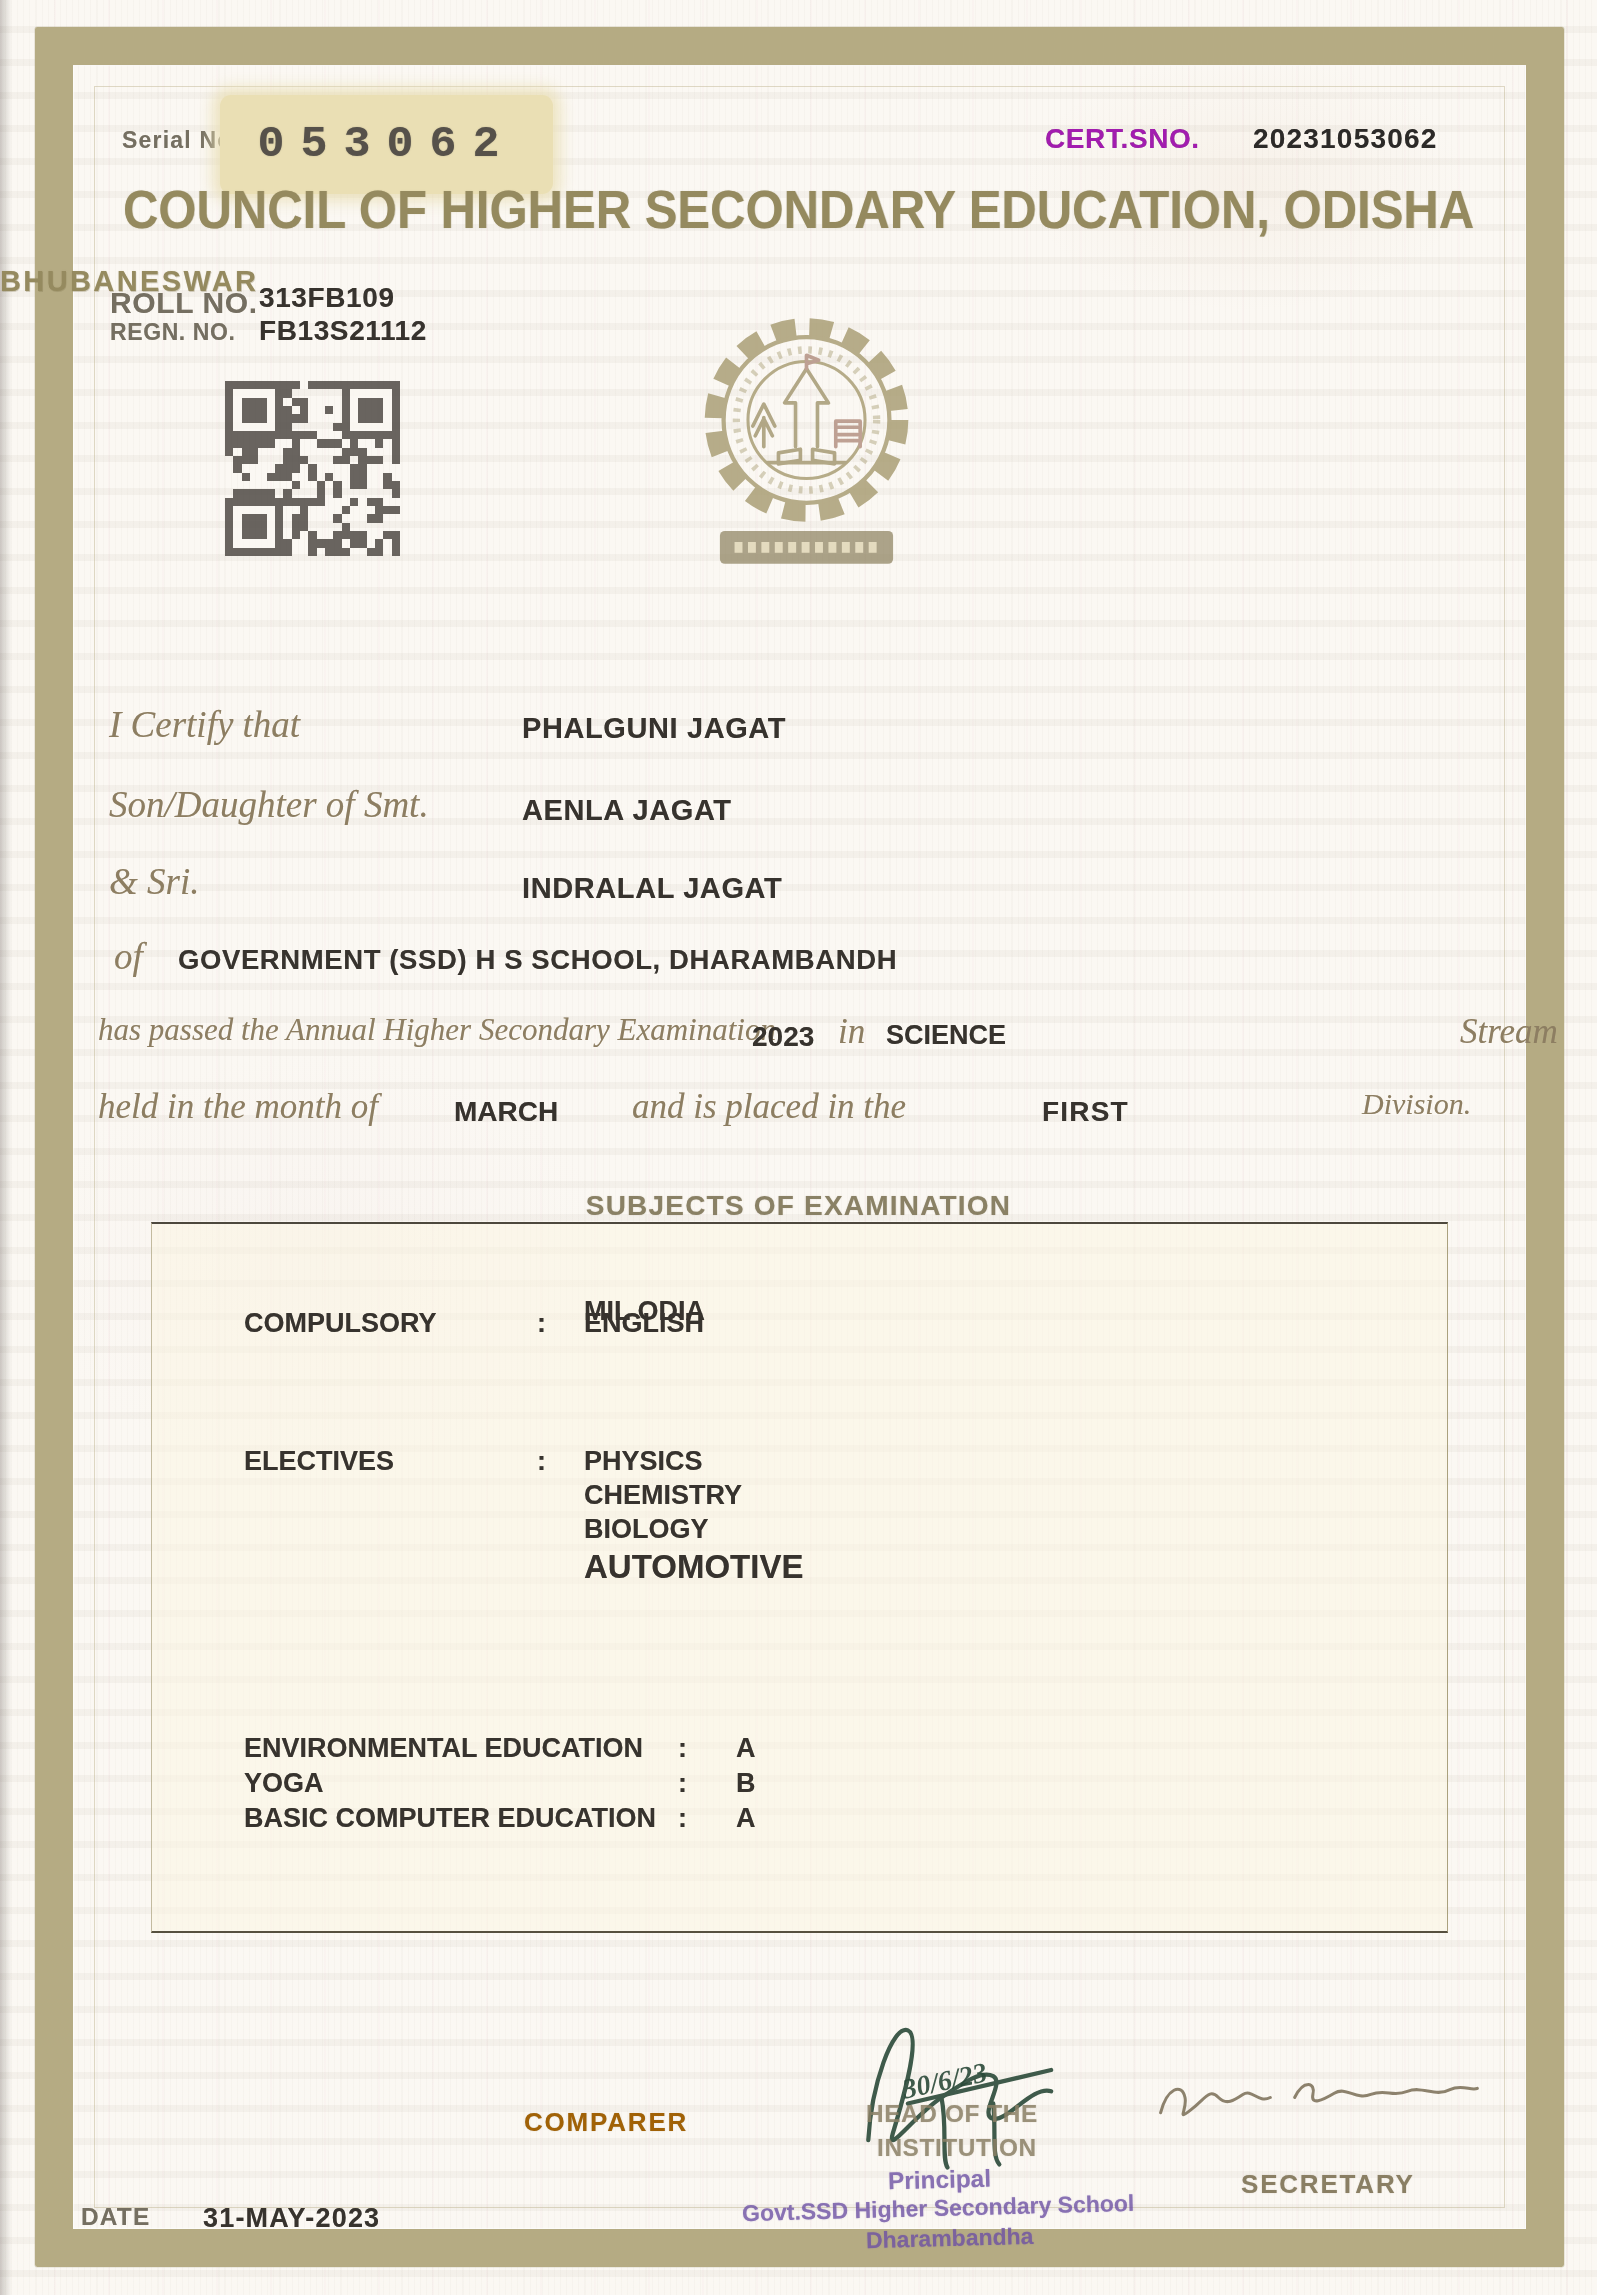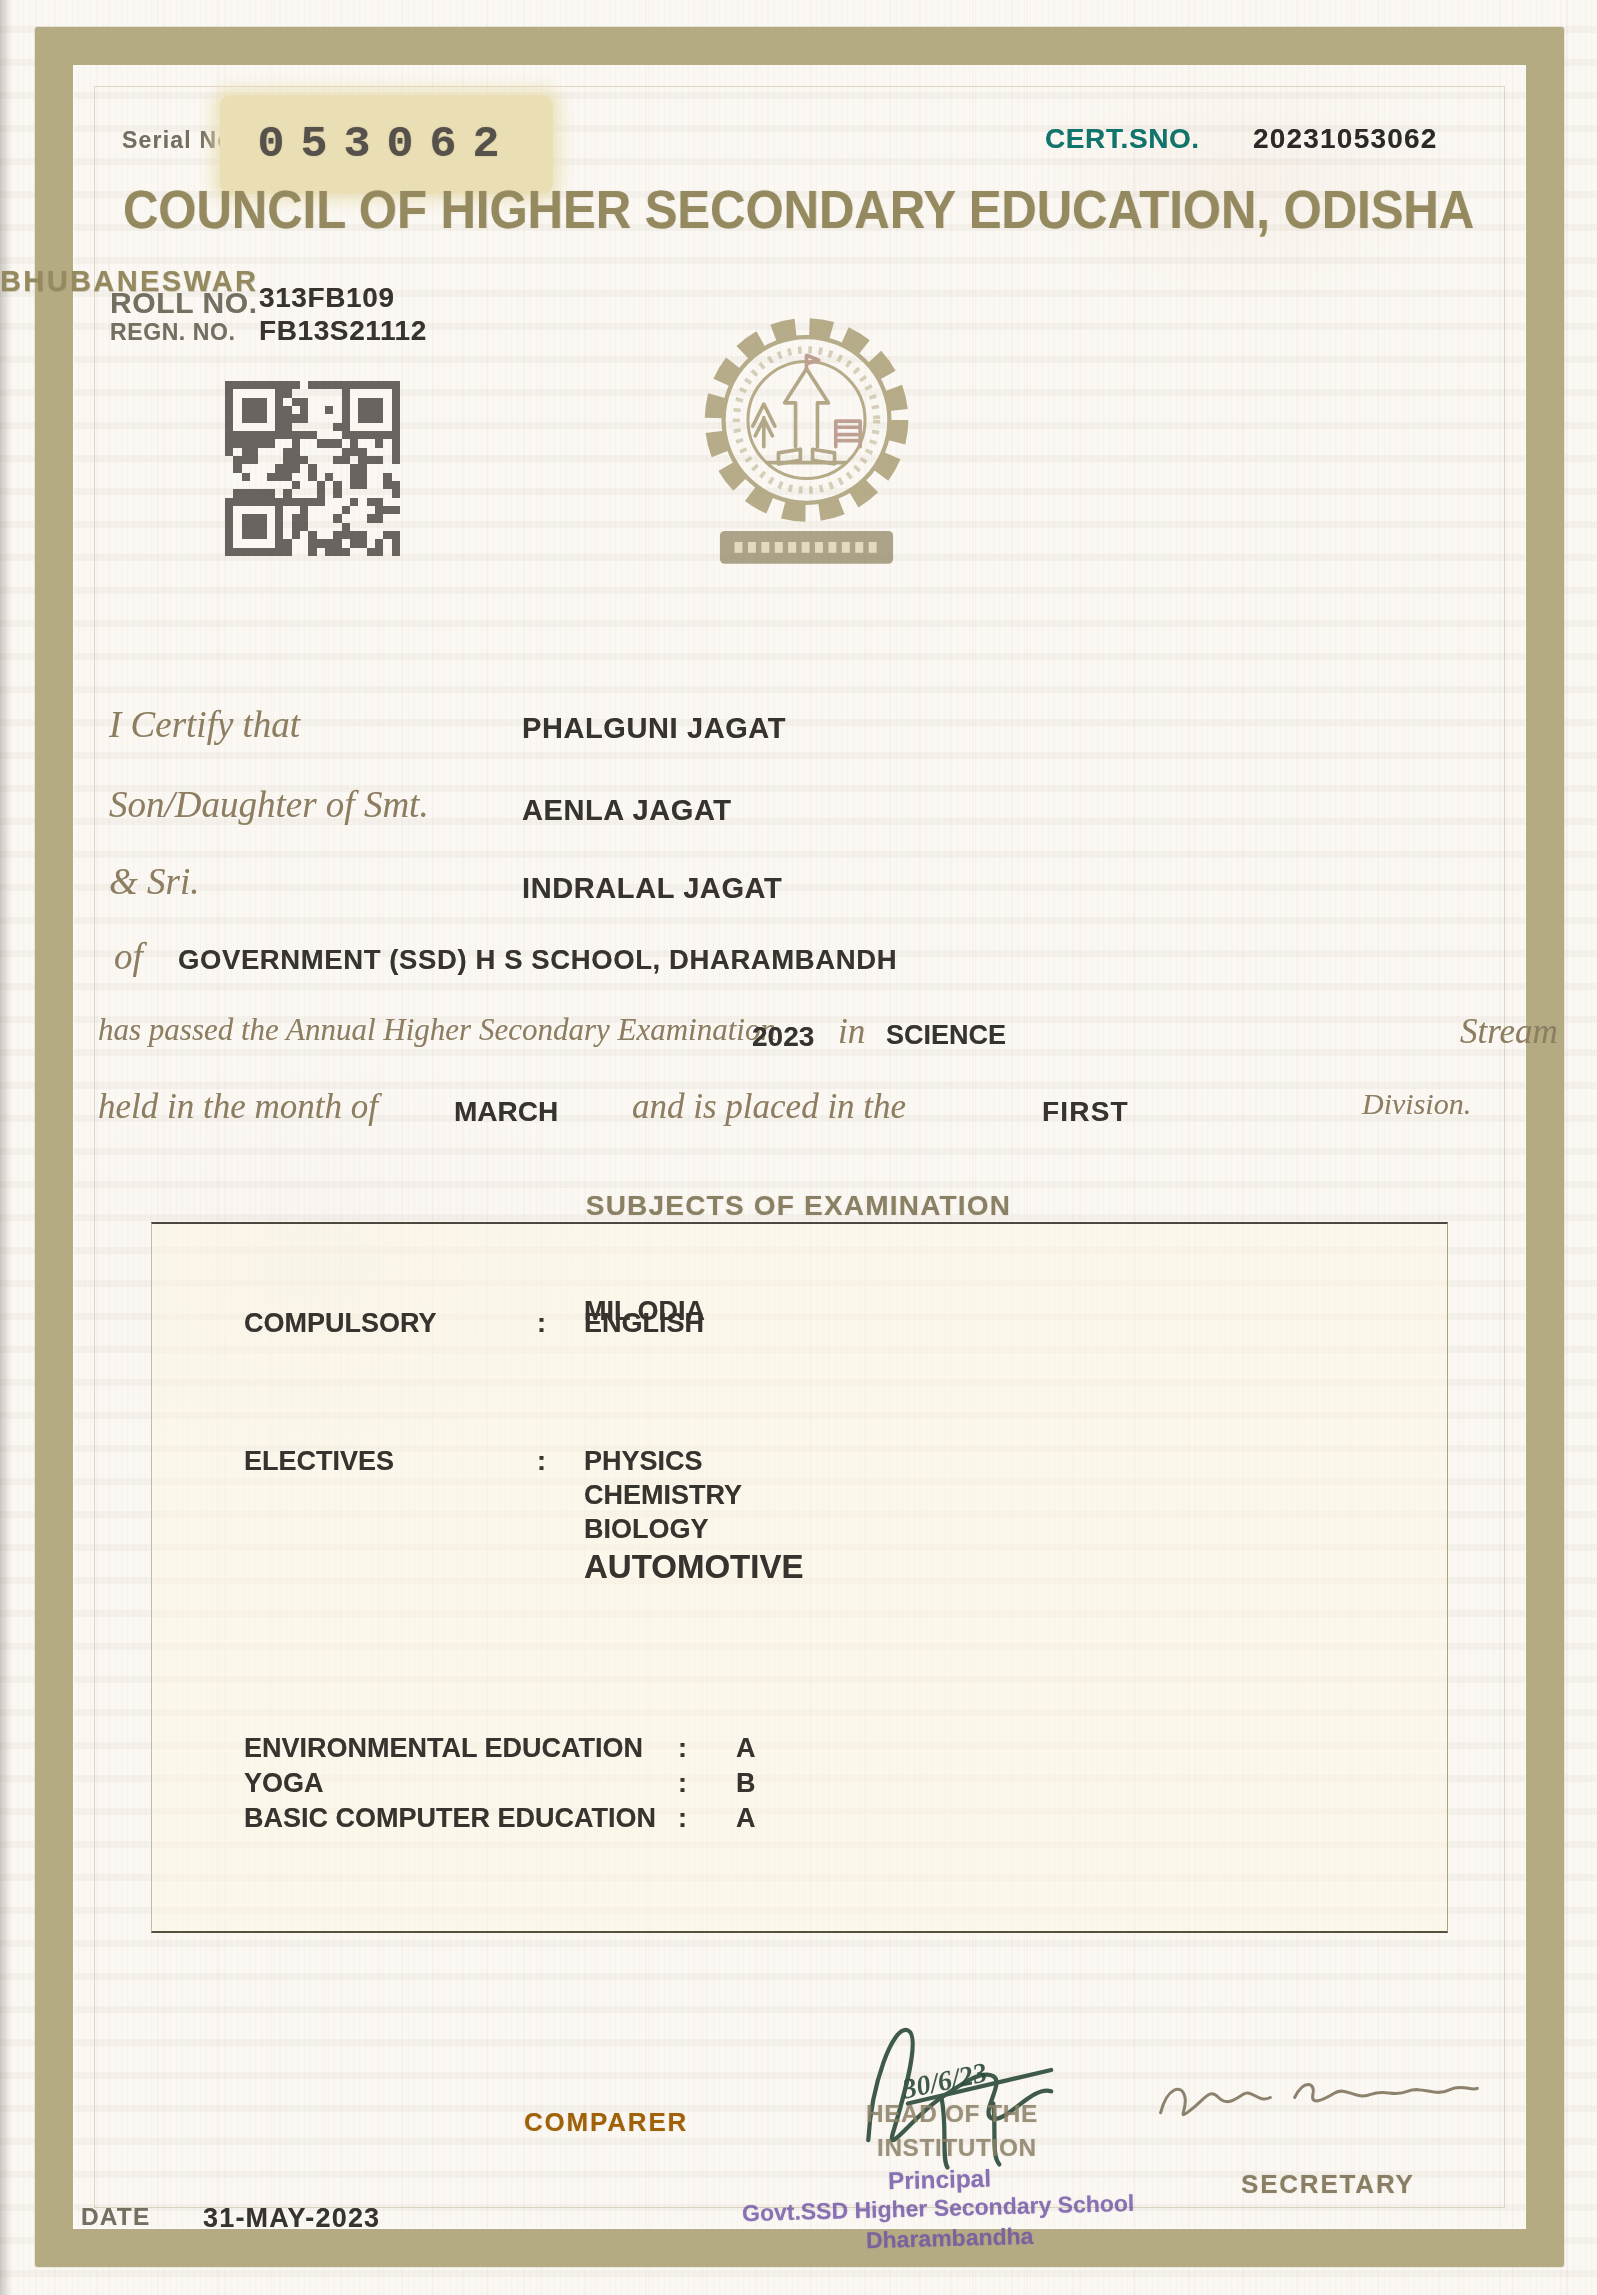--- a/index.html
+++ b/index.html
@@ -66,21 +66,21 @@
 <div class="page">
   <div class="texture"></div>
   <div class="edge-smudge"></div>
   <div class="frame"></div>
 
   <div class="abs labelprint" style="left:122px;top:127px;font-size:23px;letter-spacing:1.2px;">Serial No.</div>
   <div class="abs serial-box" style="left:220px;top:95px;width:333px;height:99px;">
     <span class="serial-digits" style="font-size:45px;">053062</span>
   </div>
 
-  <div class="abs print" style="left:1045px;top:123px;font-size:28px;letter-spacing:0.6px;color:#0f766e;">CERT.SNO.</div>
+  <div class="abs print" style="left:1045px;top:123px;font-size:28px;letter-spacing:0.6px;color:#a21caf;">CERT.SNO.</div>
   <div class="abs print" style="left:1253px;top:123px;font-size:28px;letter-spacing:1.2px;color:#2c2a28;">20231053062</div>
 
   <div class="abs olive" style="left:0;right:0;top:181px;text-align:center;font-size:49px;font-weight:bold;letter-spacing:0px;transform:scaleY(1.1);">COUNCIL OF HIGHER SECONDARY EDUCATION, ODISHA</div>
   <div class="abs olive" style="left:0;right:0;top:265px;font-size:29px;font-weight:bold;letter-spacing:2.4px;">BHUBANESWAR</div>
 
   <div class="abs labelprint" style="left:110px;top:286px;font-size:30px;letter-spacing:0.6px;">ROLL NO.</div>
   <div class="abs print" style="left:259px;top:282px;font-size:28px;letter-spacing:0.6px;">313FB109</div>
   <div class="abs labelprint" style="left:110px;top:319px;font-size:23px;letter-spacing:0.6px;">REGN. NO.</div>
   <div class="abs print" style="left:259px;top:315px;font-size:28px;letter-spacing:0.6px;text-align:right;">FB13S21112</div>
 

